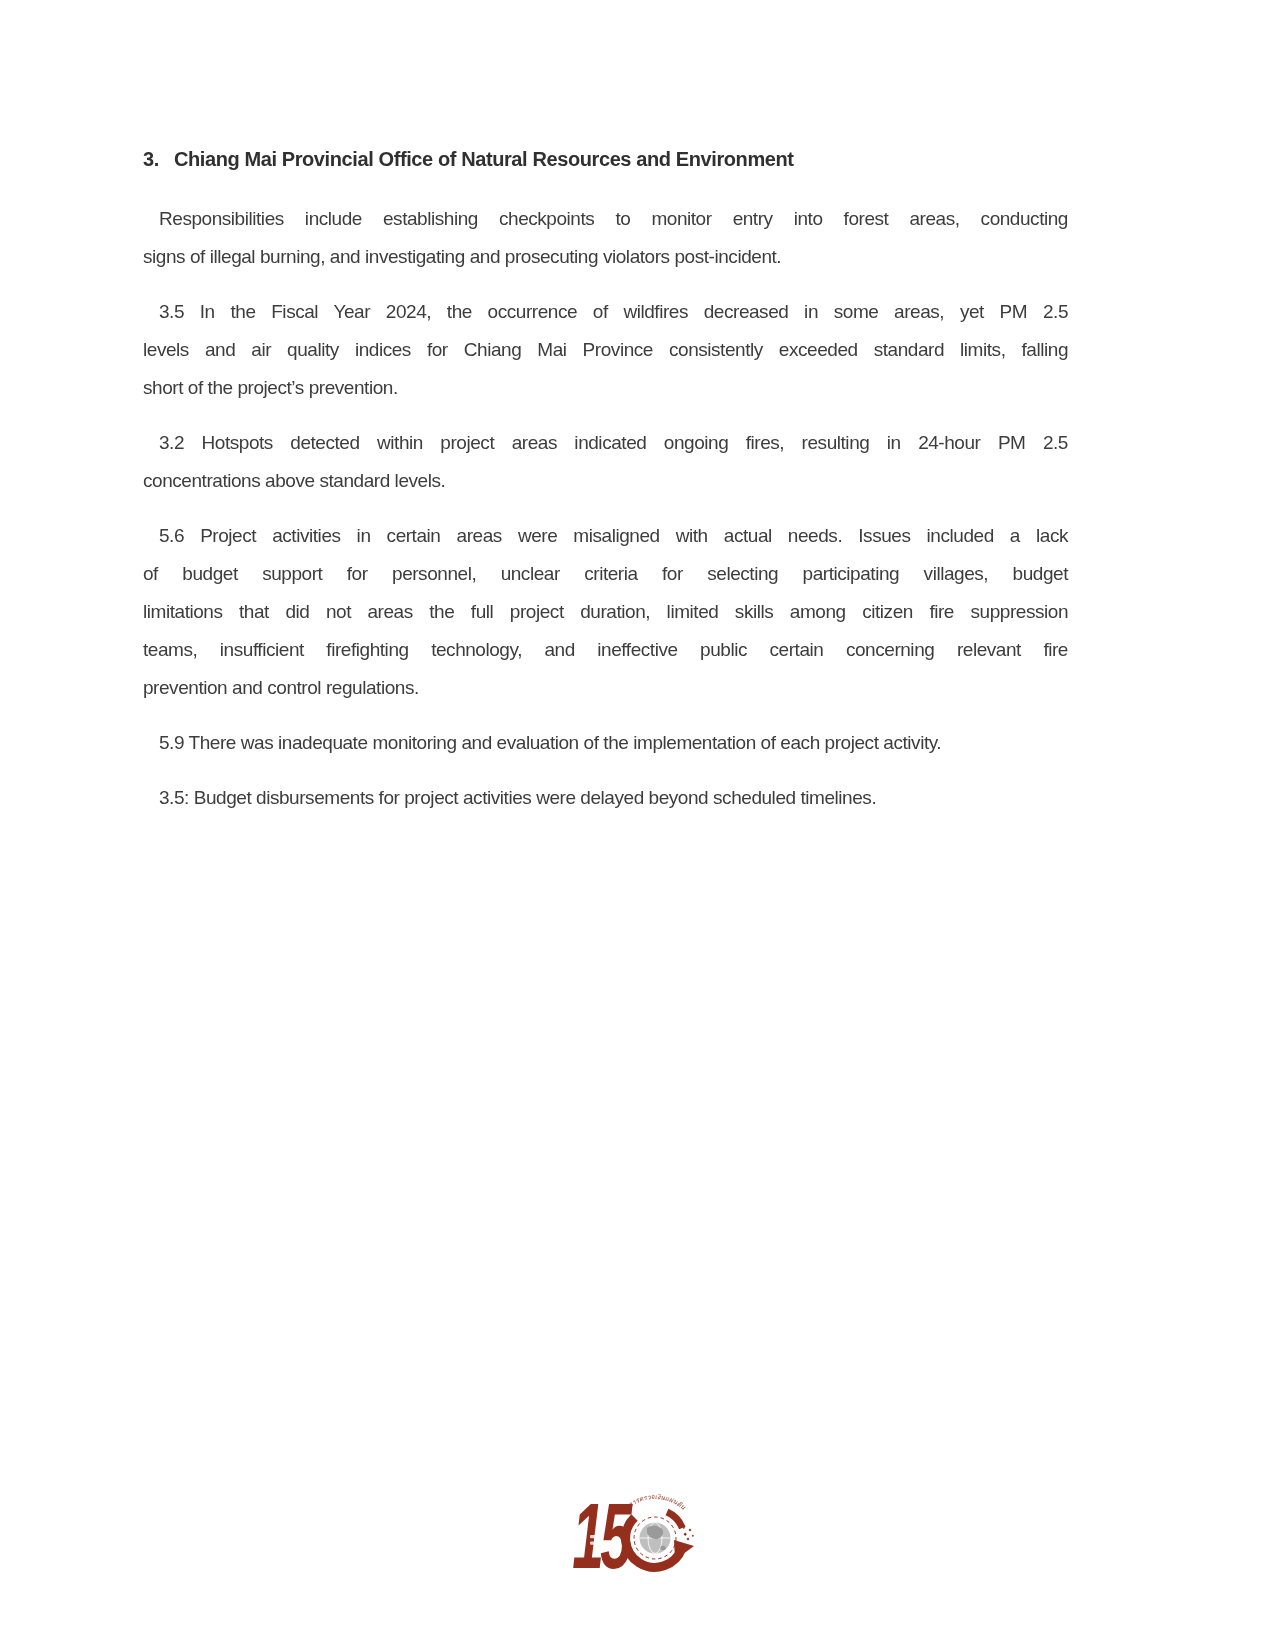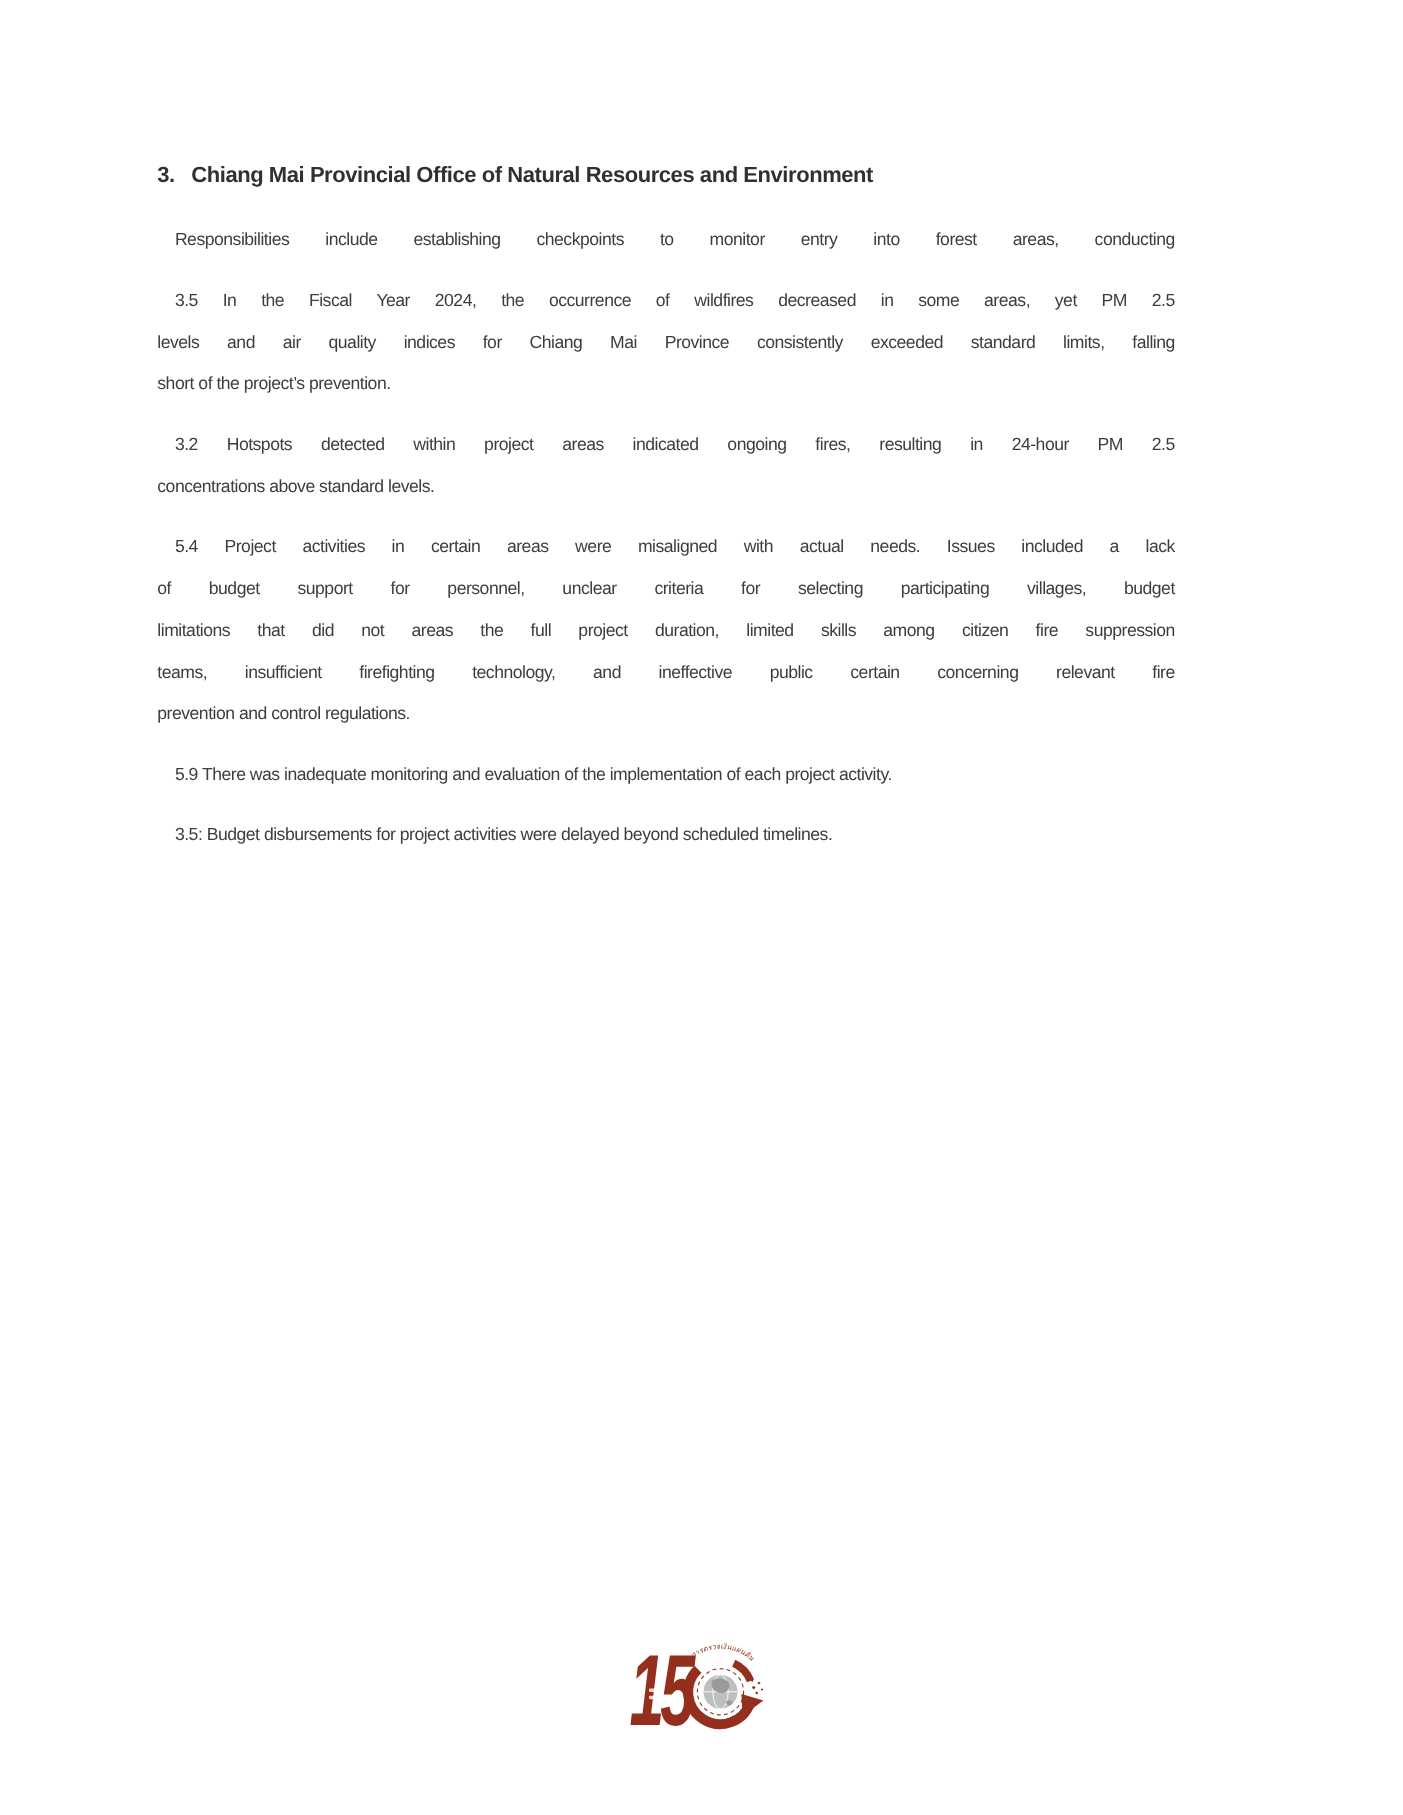--- a/index.html
+++ b/index.html
@@ -28,21 +28,21 @@
     gap: 15px;
     font-size: 20px;
     font-weight: bold;
     letter-spacing: -0.4px;
     color: #303030;
     line-height: 38px;
     margin-bottom: 22px;
     white-space: nowrap;
   }
   .para {
-    font-size: 16px;
+    font-size: 19px;
     line-height: 38px;
     letter-spacing: -0.45px;
     margin: 0 0 17px 0;
   }
   .ln {
     white-space: nowrap;
     text-align: justify;
     text-align-last: justify;
   }
   .ln.last {
@@ -68,35 +68,36 @@
 <div class="page">
   <div class="content">
 
     <div class="doc-heading">
       <span>3.</span>
       <span>Chiang Mai Provincial Office of Natural Resources and Environment</span>
     </div>
 
     <div class="para">
       <div class="ln">Responsibilities include establishing checkpoints to monitor entry into forest areas, conducting</div>
+      <div class="ln last">signs of illegal burning, and investigating and prosecuting violators post-incident.</div>
     </div>
 
     <div class="para">
       <div class="ln">3.5 In the Fiscal Year 2024, the occurrence of wildfires decreased in some areas, yet PM 2.5</div>
       <div class="ln">levels and air quality indices for Chiang Mai Province consistently exceeded standard limits, falling</div>
       <div class="ln last">short of the project’s prevention.</div>
     </div>
 
     <div class="para">
       <div class="ln">3.2 Hotspots detected within project areas indicated ongoing fires, resulting in 24-hour PM 2.5</div>
       <div class="ln last">concentrations above standard levels.</div>
     </div>
 
     <div class="para">
-      <div class="ln">5.4 Project activities in certain areas were misaligned with actual needs. Issues included a lack</div>
+      <div class="ln">5.6 Project activities in certain areas were misaligned with actual needs. Issues included a lack</div>
       <div class="ln">of budget support for personnel, unclear criteria for selecting participating villages, budget</div>
       <div class="ln">limitations that did not areas the full project duration, limited skills among citizen fire suppression</div>
       <div class="ln">teams, insufficient firefighting technology, and ineffective public certain concerning relevant fire</div>
       <div class="ln last">prevention and control regulations.</div>
     </div>
 
     <div class="para">
       <div class="ln last">5.9 There was inadequate monitoring and evaluation of the implementation of each project activity.</div>
     </div>
 

